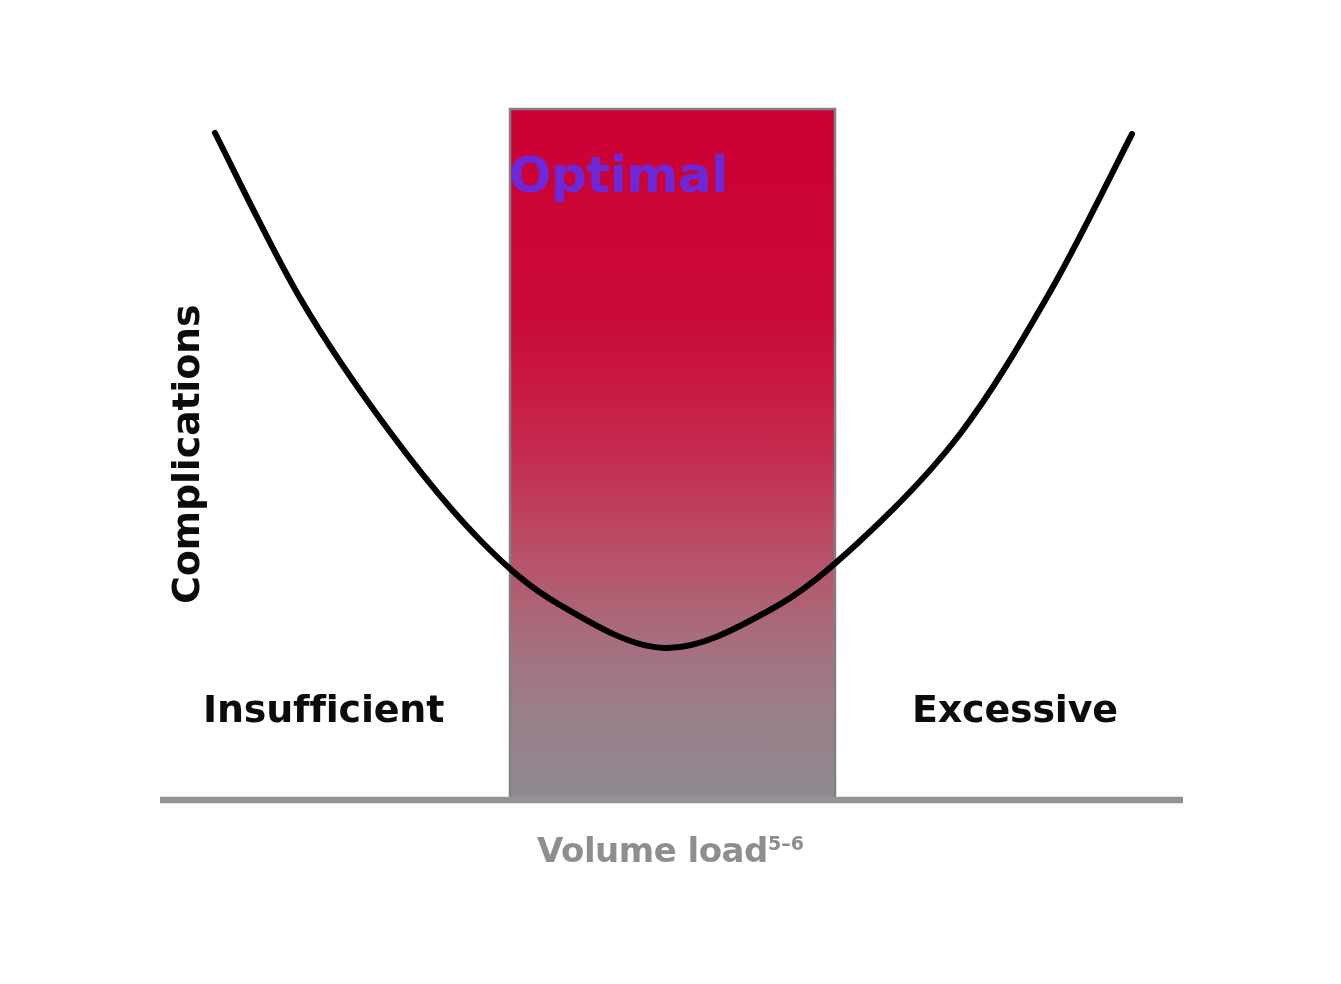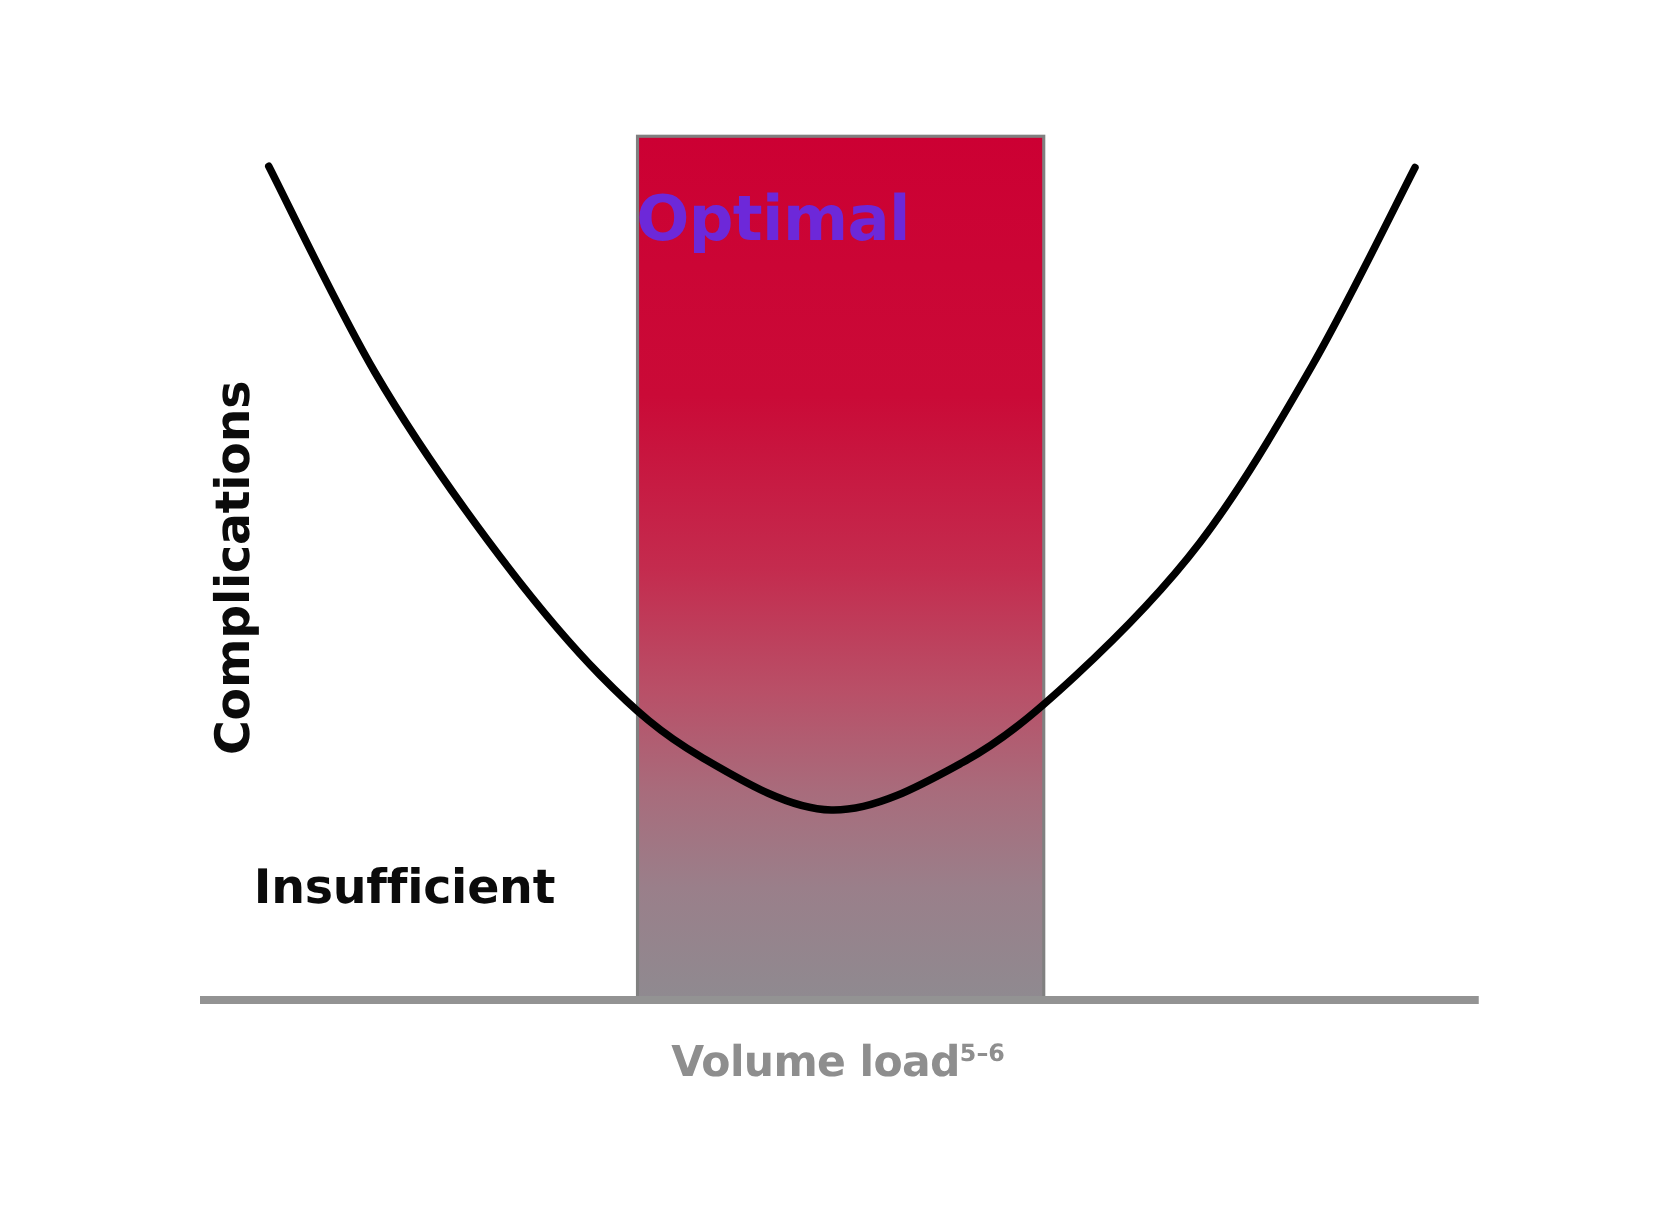--- a/index.html
+++ b/index.html
@@ -116,16 +116,17 @@
 
     <line x1="160" y1="800" x2="1183" y2="800" stroke="#939393" stroke-width="6.5" stroke-linecap="butt"></line>
   </svg>
 
   <div class="txt" id="optimal-label">Optimal</div>
 
   <div class="txt" id="y-axis-label">Complications</div>
 
   <div class="txt" id="insufficient-label">Insufficient</div>
 
+  <div class="txt" id="excessive-label">Excessive</div>
 
   <div class="txt" id="x-axis-label"><span>Volume load</span><span class="sup">5–6</span></div>
 
 </div>
 
 </body></html>

